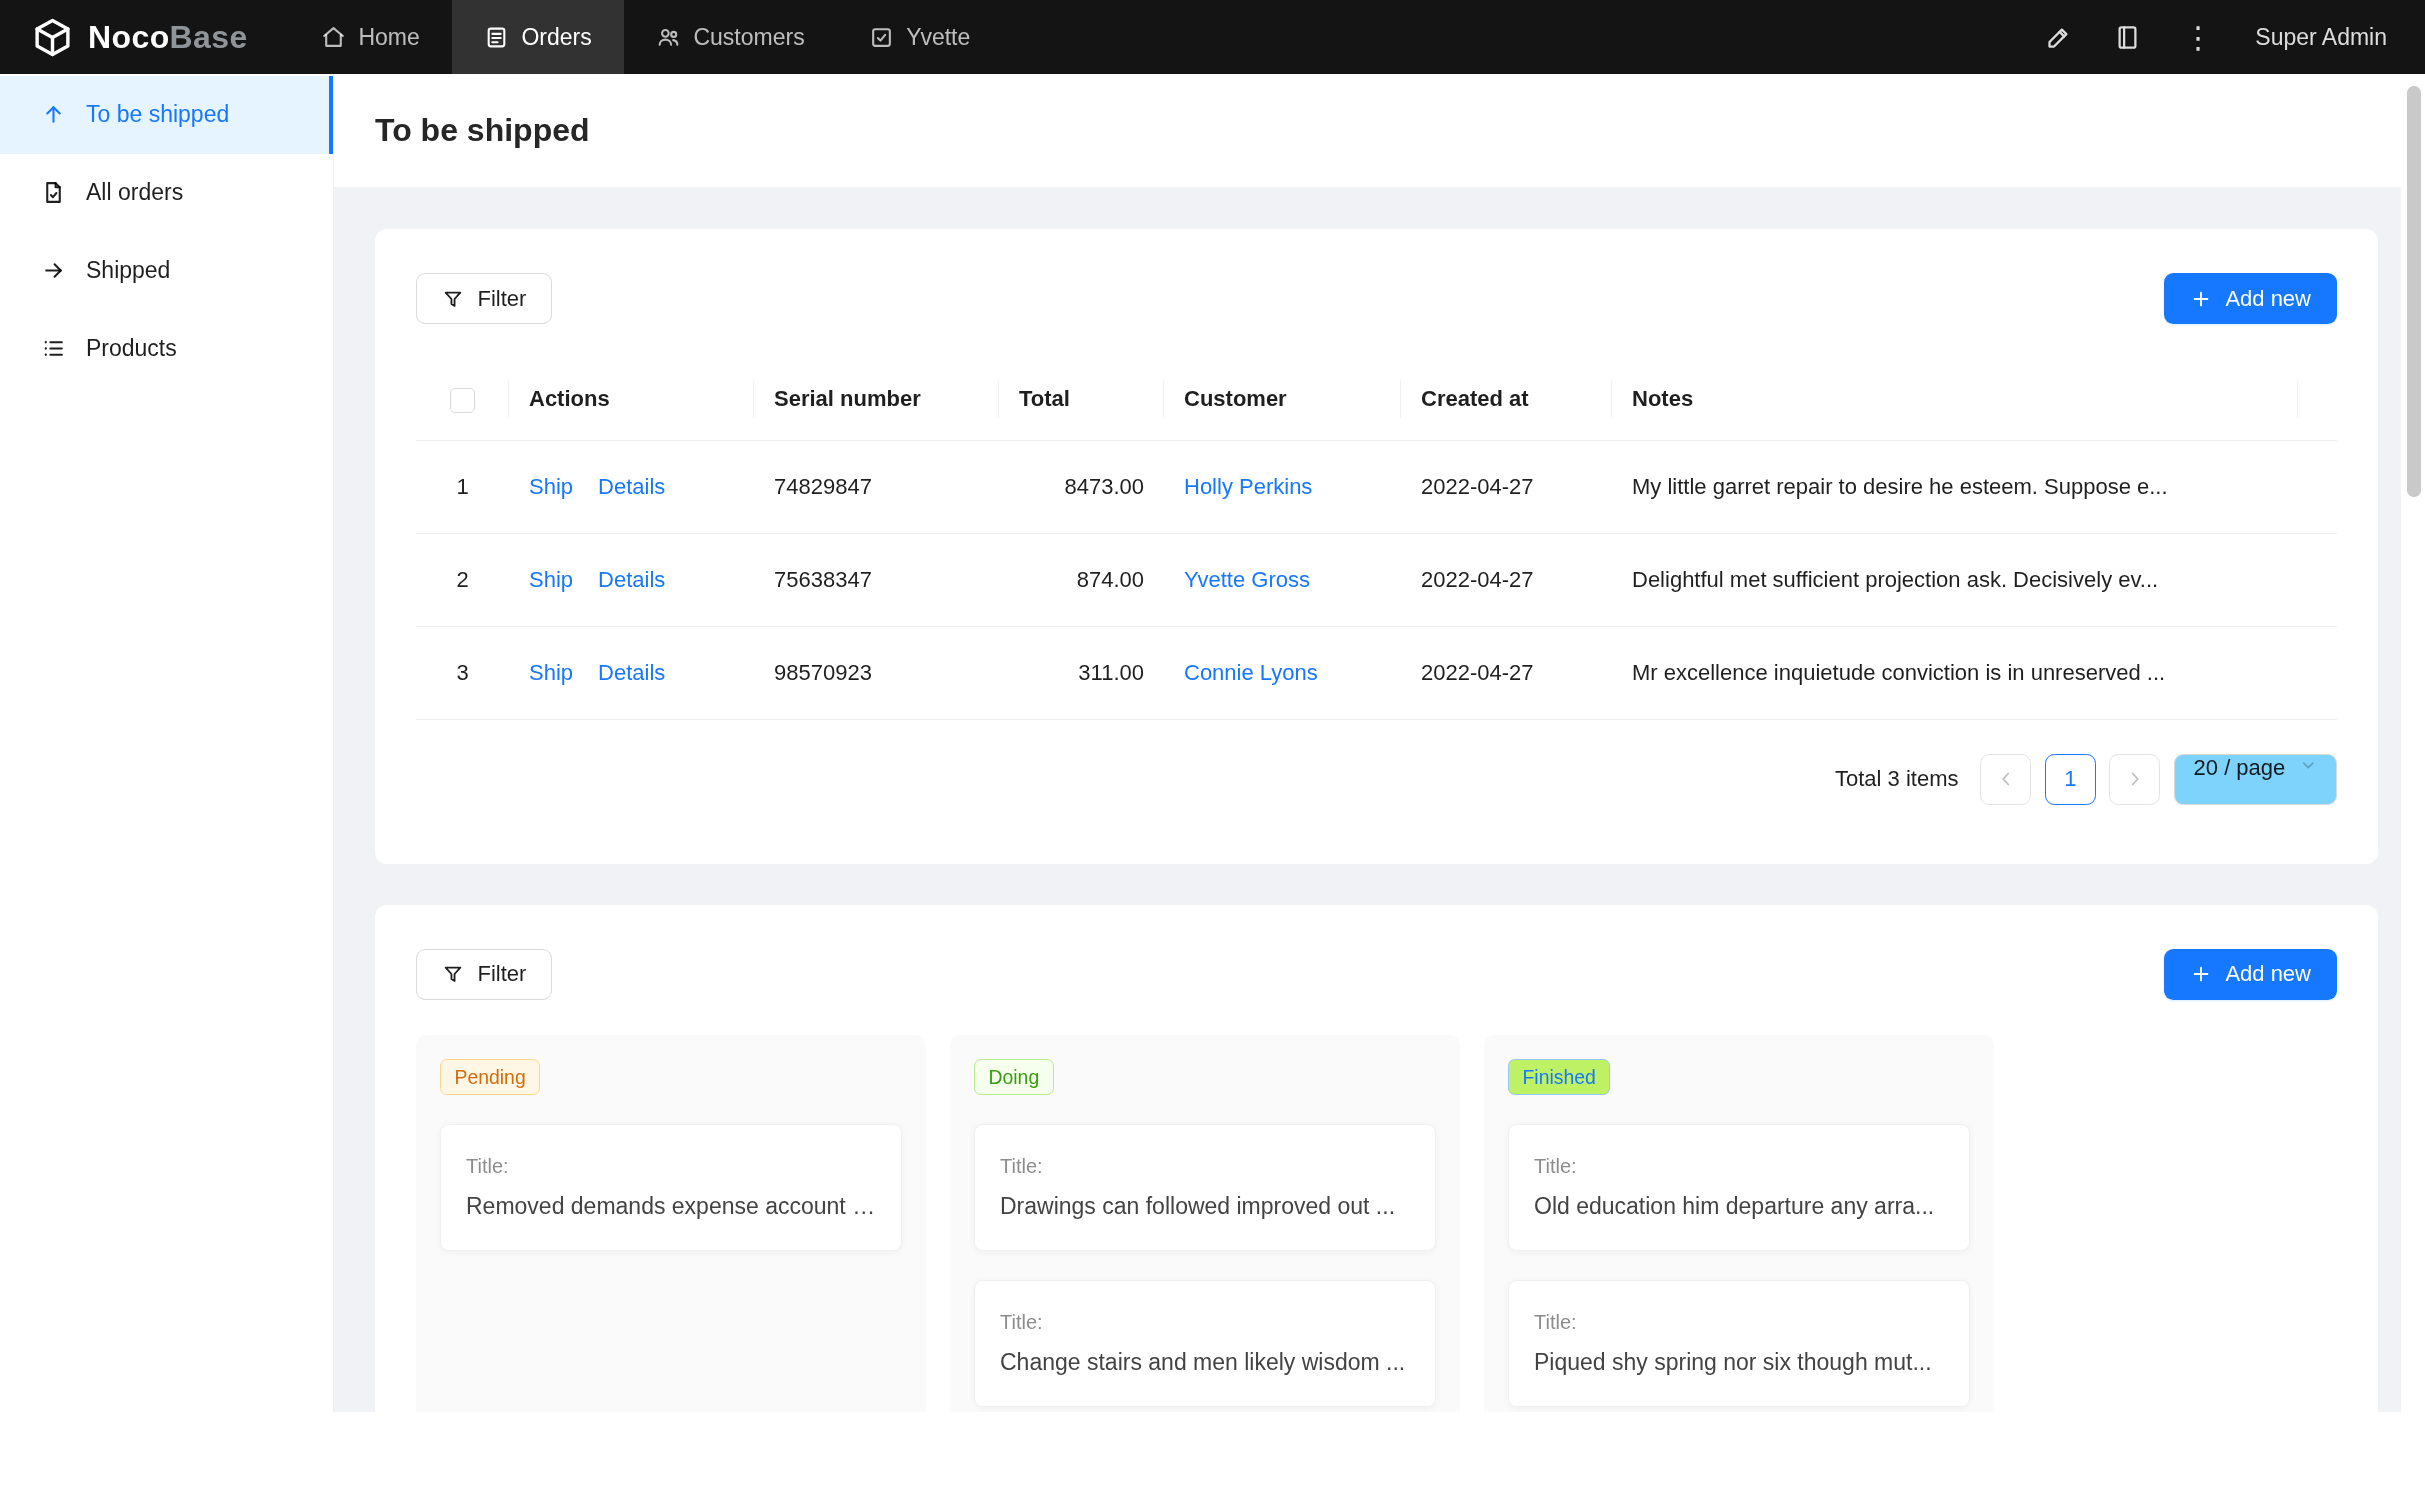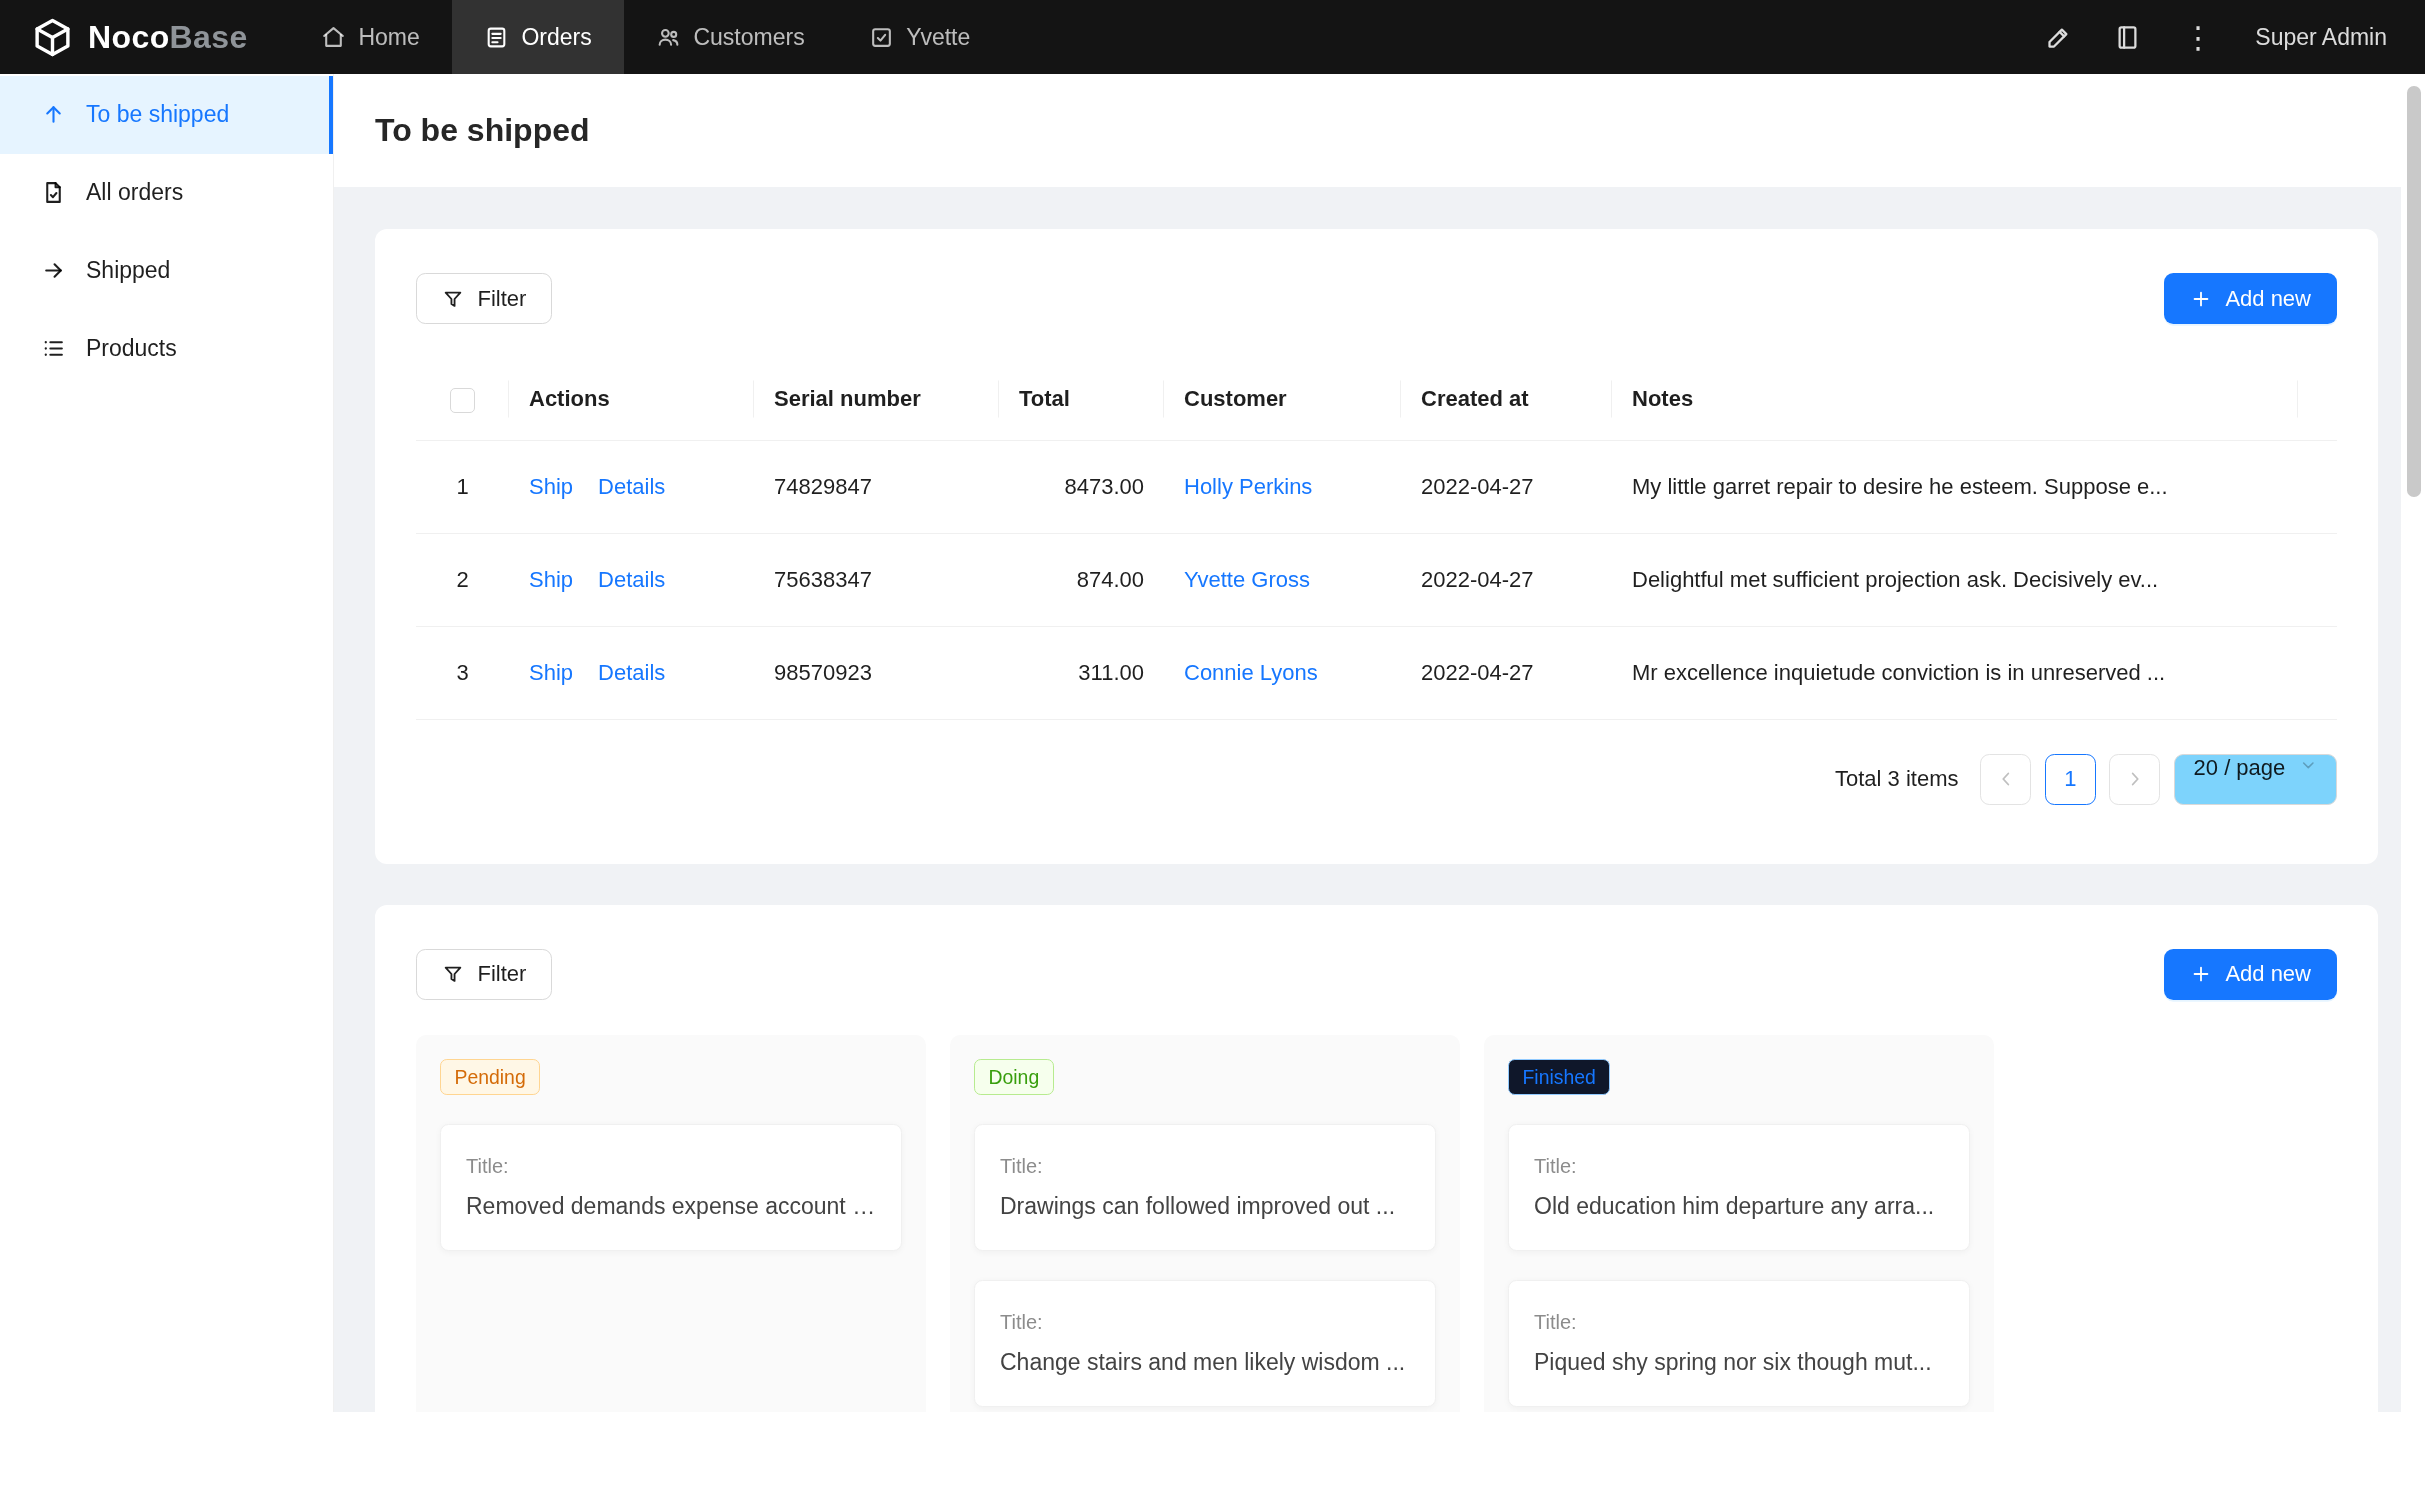--- a/index.html
+++ b/index.html
@@ -68,21 +68,21 @@
   .pg-current { border: 0.8px solid #1677ff; color: #1677ff; font-weight: 500; }
   .pg-size { height: 51px; border: 0.8px solid #d9d9d9; border-radius: 9.3px; background: #7dd3fc; display: flex; align-items: flex-start; gap: 13.5px; padding: 0 18.6px; cursor: pointer; }
   .pg-size svg { width: 18.6px; height: 18.6px; color: rgba(0,0,0,0.25); }
 
   
   .board { display: flex; gap: 24px; margin-top: 34px; align-items: flex-start; }
   .kcol { width: 510px; flex-shrink: 0; background: #fafafa; border-radius: 10px; padding: 24px; min-height: 668px; }
   .tag { display: inline-block; font-size: 19.4px; line-height: 34px; padding: 0 13.5px; border-radius: 6.8px; border: 0.8px solid; }
   .tag-orange { color: #d46b08; background: #fff7e6; border-color: #ffd591; }
   .tag-green  { color: #389e0d; background: #f6ffed; border-color: #b7eb8f; }
-  .tag-blue   { color: #1677ff; background: #0f172a; border-color: #91caff; }
+  .tag-blue   { color: #1677ff; background: #bef264; border-color: #91caff; }
   .kcard { background: #fff; border: 0.8px solid #f0f0f0; border-radius: 8.5px; padding: 29px 25px; margin-top: 29px; box-shadow: 0 1.7px 6.8px rgba(0,0,0,0.04); cursor: pointer; }
   .kcard-label { font-size: 20px; color: #8c8c8c; line-height: 25px; margin-bottom: 12px; }
   .kcard-text { font-size: 23px; color: #434343; line-height: 30px; white-space: nowrap; overflow: hidden; text-overflow: ellipsis; }
 
   
   .scrollbar { position: absolute; right: 0; top: 74px; bottom: 0; width: 25px; background: #ffffff; }
   .scroll-thumb { position: absolute; top: 12px; left: 6px; width: 13.5px; height: 411px; border-radius: 6.8px; background: #c9c9c9; cursor: pointer; }
 
   svg { fill: none; stroke: currentColor; stroke-width: 2; stroke-linecap: round; stroke-linejoin: round; }
   svg .fill { fill: currentColor; stroke: none; }

